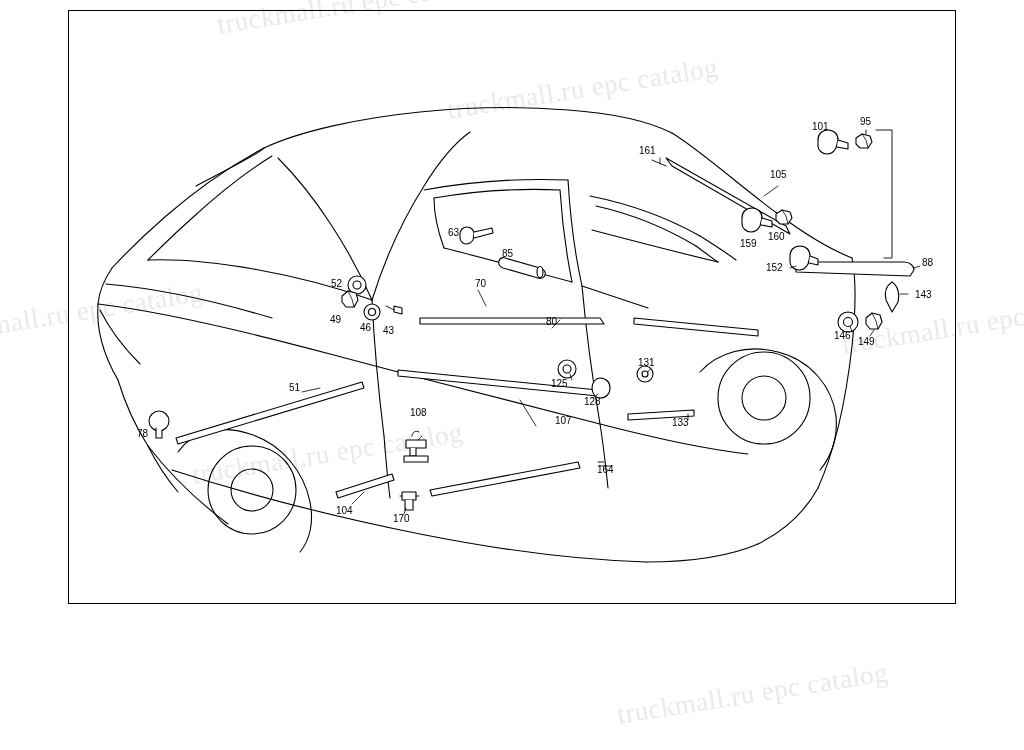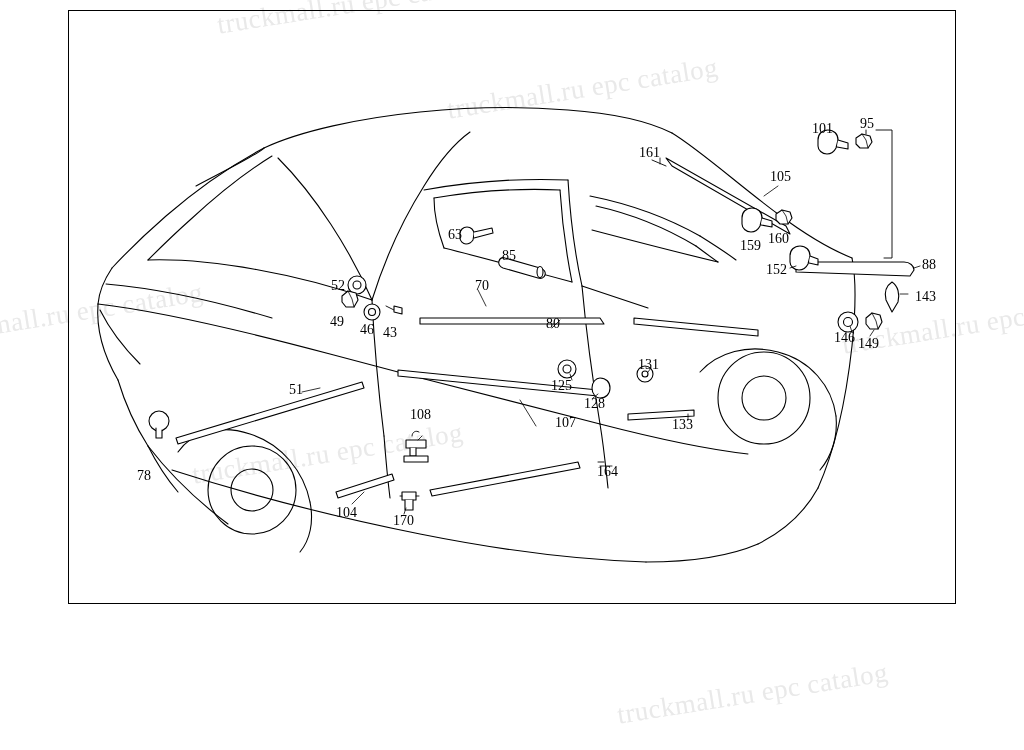--- a/index.html
+++ b/index.html
@@ -40,24 +40,24 @@
     position: absolute;
     left: 68px;
     top: 10px;
     width: 888px;
     height: 594px;
     border: 1.5px solid #000;
     box-sizing: border-box;
   }
   .label {
     position: absolute;
-    font-size: 14px;
+    font-size: 10px;
     color: #000;
     white-space: nowrap;
-    font-family: Liberation Serif, serif;
+    font-family: Liberation Sans, sans-serif;
   }
   #diagram-svg {
     position: absolute;
     left: 0; top: 0;
   }
   .logo {
     position: absolute;
     left: 848px;
     top: 686px;
     width: 170px;
@@ -281,21 +281,21 @@
 
     </g>
   </svg>
 
   <div class="label" style="left:475px; top:278px;">70</div>
   <div class="label" style="left:383px; top:305px;margin-top:20px;">43</div>
   <div class="label" style="left:360px; top:322px;">46</div>
   <div class="label" style="left:330px; top:314px;">49</div>
   <div class="label" style="left:331px; top:278px;">52</div>
   <div class="label" style="left:289px; top:382px;">51</div>
-  <div class="label" style="left:137px; top:428px;margin-top:40px;">78</div>
+  <div class="label" style="left:137px; top:428px;">78</div>
   <div class="label" style="left:546px; top:316px;">80</div>
   <div class="label" style="left:448px; top:227px;">63</div>
   <div class="label" style="left:502px; top:248px;">85</div>
   <div class="label" style="left:922px; top:257px;">88</div>
   <div class="label" style="left:860px; top:116px;">95</div>
   <div class="label" style="left:812px; top:121px;">101</div>
   <div class="label" style="left:336px; top:505px;">104</div>
   <div class="label" style="left:523px; top:415px;margin-left:32px;">107</div>
   <div class="label" style="left:410px; top:407px;">108</div>
   <div class="label" style="left:551px; top:378px;">125</div>

